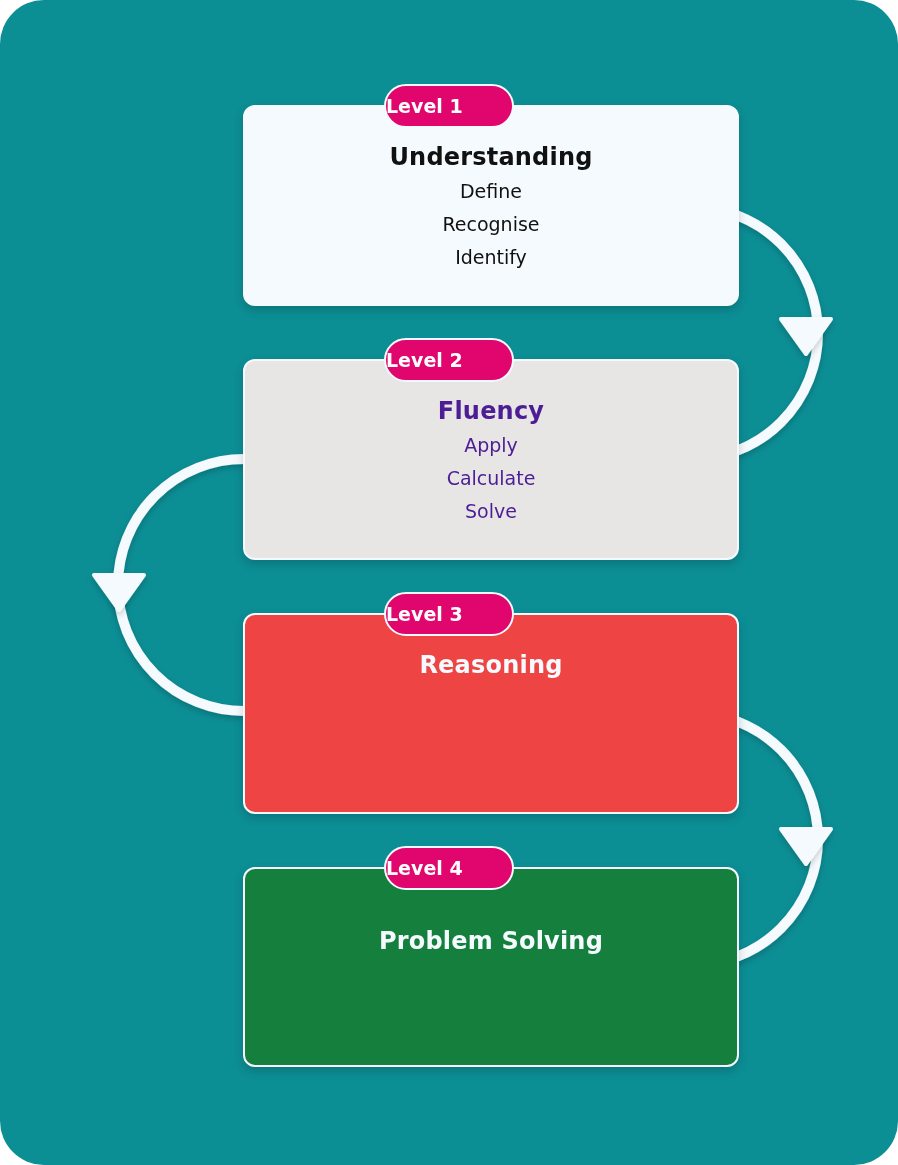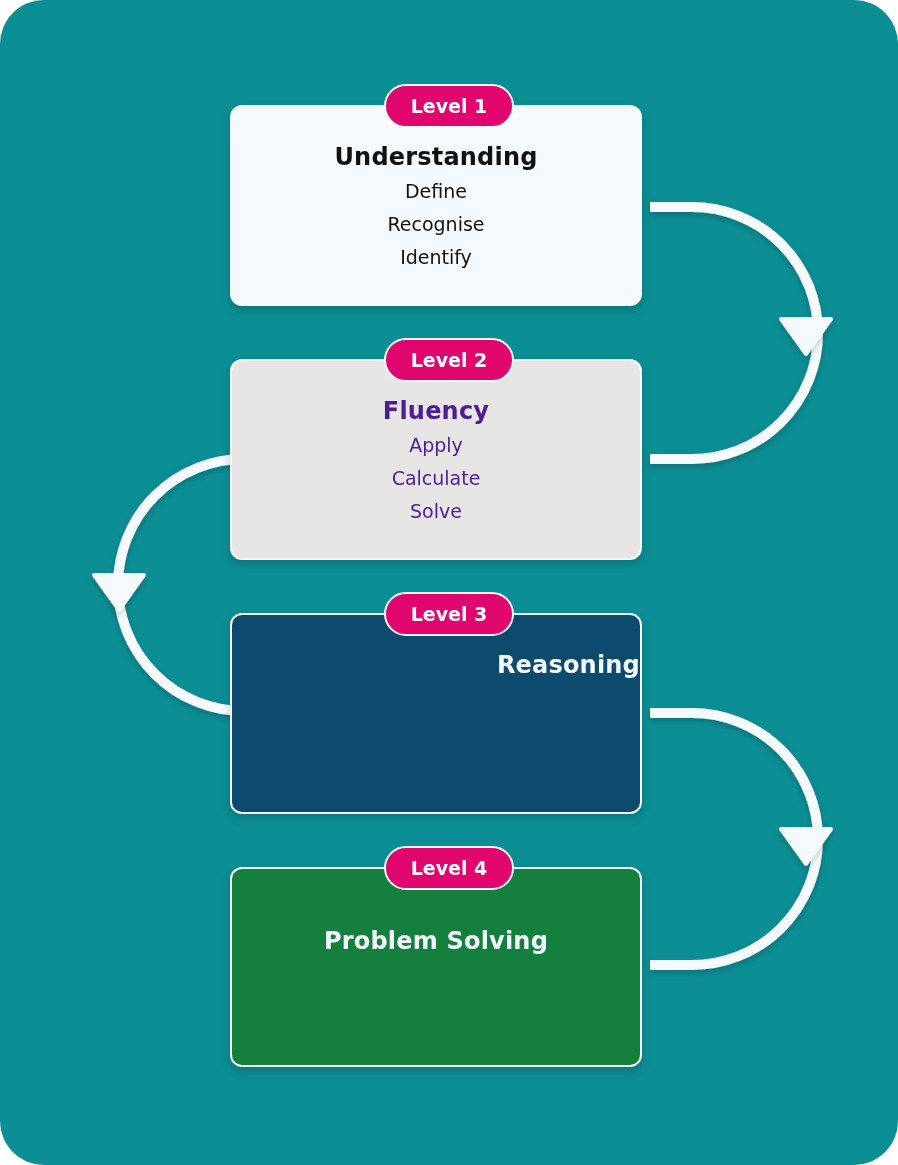--- a/index.html
+++ b/index.html
@@ -1,32 +1,32 @@
 <!DOCTYPE html>
 <html><head>
 <meta charset="utf-8">
 <style>
   html, body { margin: 0; padding: 0; background: #ffffff; }
   body { width: 898px; height: 1165px; position: relative; overflow: hidden;
          font-family: "DejaVu Sans", "Liberation Sans", sans-serif; }
   .canvas { position: absolute; left: 0; top: 0; width: 898px; height: 1165px;
             background: #0C8E95; border-radius: 44px; overflow: hidden; }
   svg.connectors { position: absolute; left: 0; top: 0; width: 898px; height: 1165px; }
-  .card { position: absolute; left: 230px; width: 412px; height: 201px; box-sizing: border-box;
+  .card { position: absolute; left: 243px; width: 496px; height: 201px; box-sizing: border-box;
           border-radius: 12px; border: 2px solid #F4FAFD; text-align: center;
           box-shadow: 0 4px 10px rgba(0,0,0,0.18); }
   .card .title { font-size: 24px; font-weight: bold; margin-top: 36px; letter-spacing: 0.2px; }
   .card .items { margin-top: 4px; }
   .card .item { font-size: 19px; line-height: 33px; }
   .badge { position: absolute; left: 384px; width: 130px; height: 44px; box-sizing: border-box;
            background: #E0066D; border: 2px solid #F4FAFD; border-radius: 22px;
-           color: #ffffff; font-weight: bold; font-size: 19px; line-height: 40px; text-align: center; }
+           color: #ffffff; font-weight: bold; font-size: 19px; line-height: 40px; text-align: left; }
   #card1 { top: 105px; background: #F4FAFD; color: #111111; }
   #card2 { top: 359px; background: #E7E6E4; color: #4c1d95; }
-  #card3 { top: 613px; background: #0c4a6e; color: #F4FAFD; text-align: right; }
+  #card3 { top: 613px; background: #ef4444; color: #F4FAFD; }
   #card4 { top: 867px; height: 200px; background: #15803d; color: #F4FAFD; }
   #card4 .title { margin-top: 58px; }
   #card4 .item { line-height: 29px; }
   #badge1 { top: 84px; } #badge2 { top: 338px; } #badge3 { top: 592px; } #badge4 { top: 846px; }
 </style>
 </head>
 <body>
 
 <div class="canvas">
 

